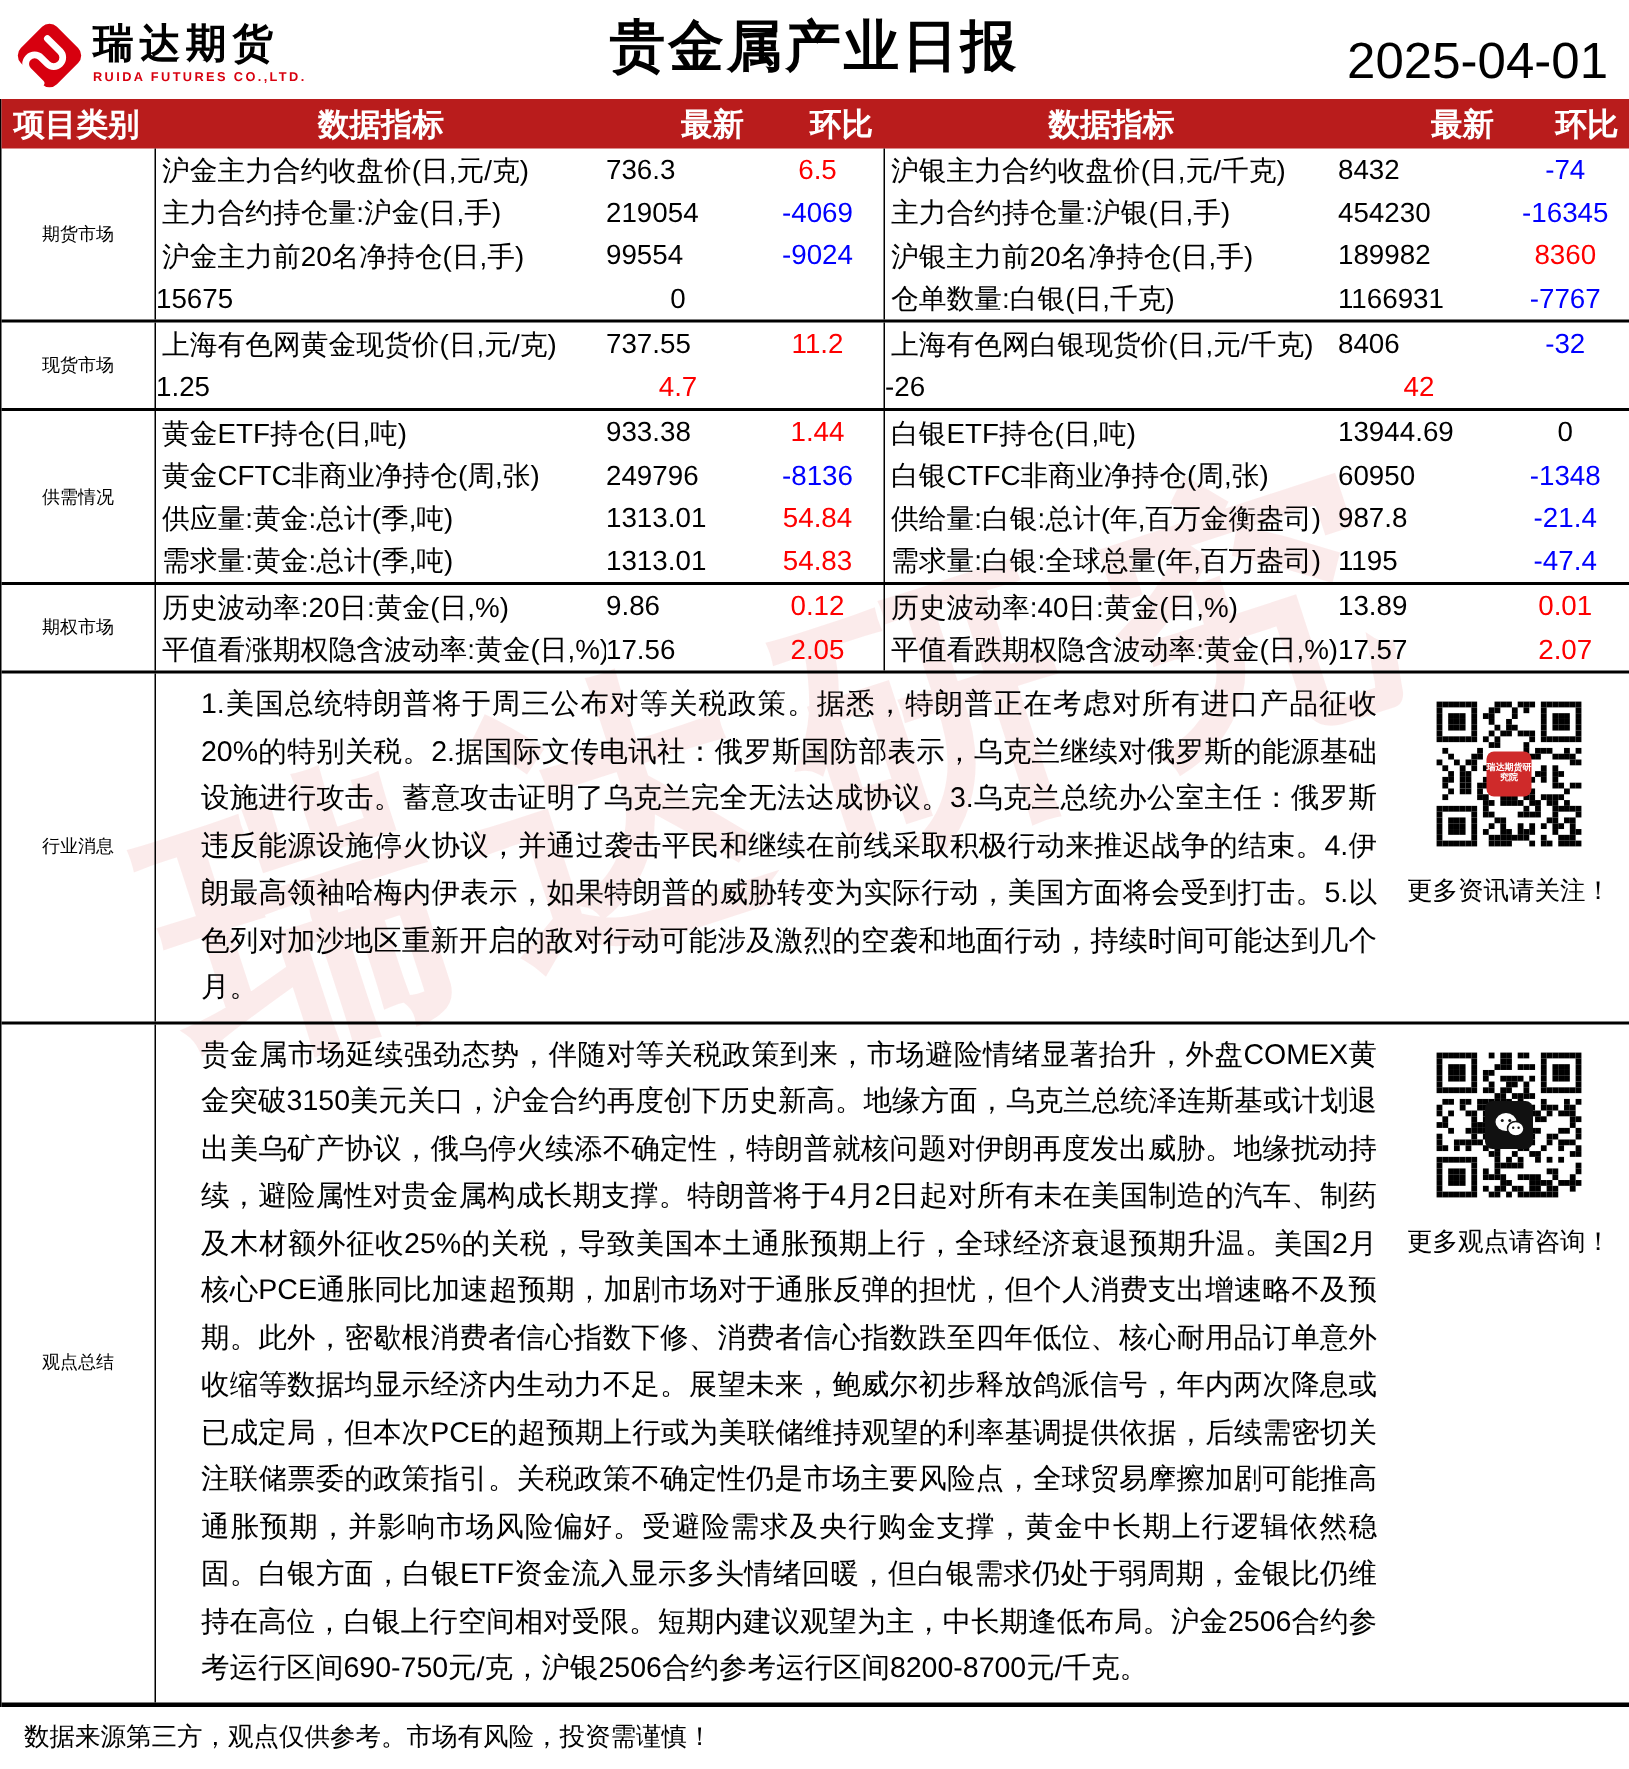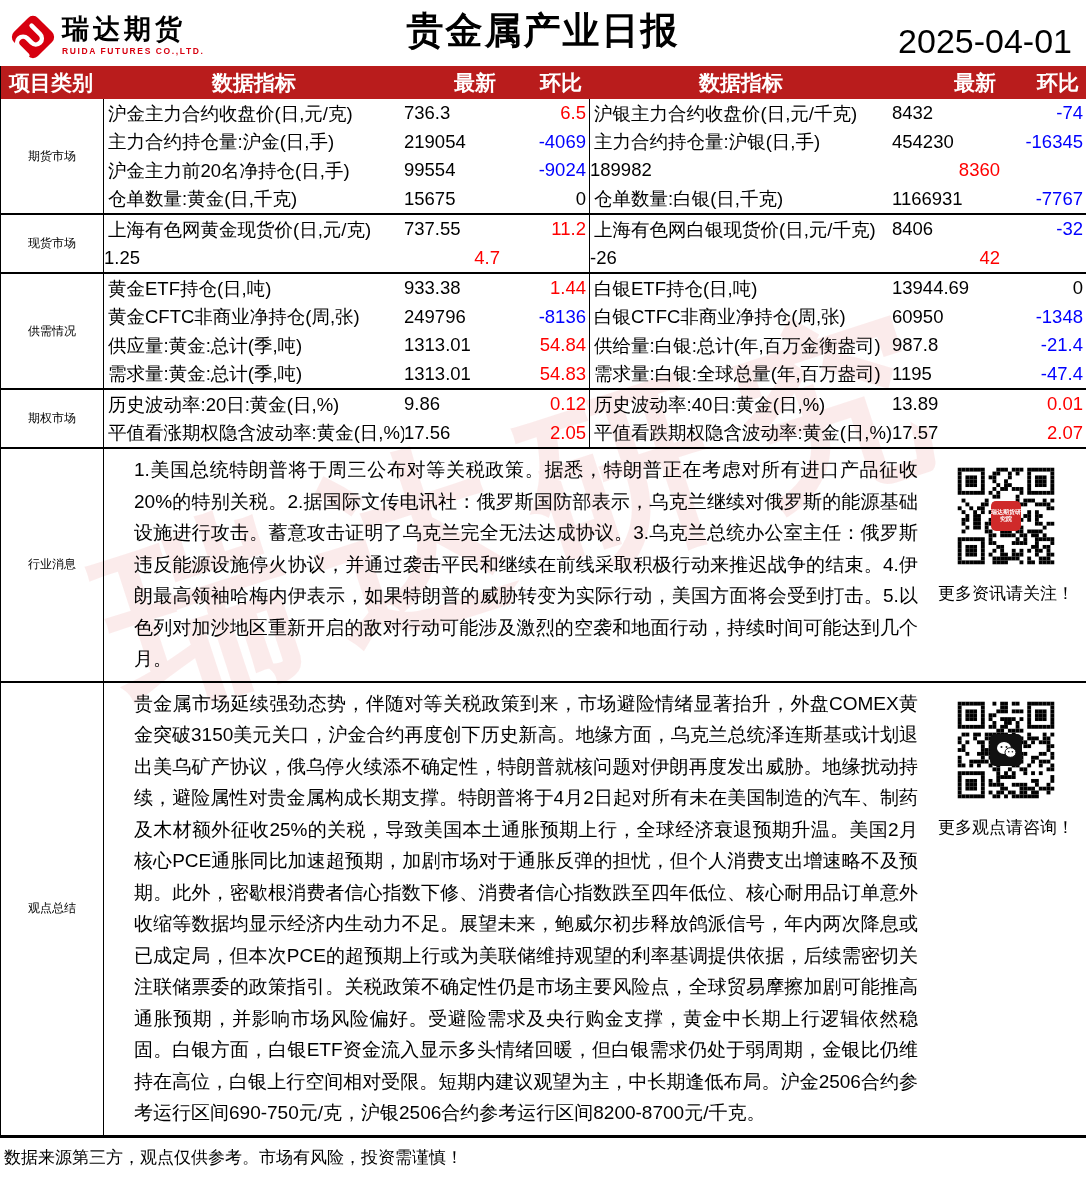--- a/index.html
+++ b/index.html
@@ -26,37 +26,37 @@
   .group{display:grid;grid-template-columns:103px 486px 497px;border-top:2.5px solid #000;}
   .group:first-of-type{border-top:none;}
   .cat-cell{display:flex;align-items:center;justify-content:center;font-size:12px;border-right:1.5px solid #000;}
   .half{display:flex;flex-direction:column;}
   .half.left{border-right:1.5px solid #000;}
   .drow{display:grid;height:28.5px;align-items:center;font-size:18.5px;}
   .half.left .drow{grid-template-columns:300px 100px 86px;}
   .half.right .drow{grid-template-columns:302px 112px 83px;}
   .ind{padding-left:4px;white-space:nowrap;overflow:hidden;}
   .num{padding-right:6px;white-space:nowrap;}
-  .chg{text-align:right;padding-right:4px;white-space:nowrap;}
+  .chg{text-align:center;padding-right:4px;white-space:nowrap;}
   .up{color:#fe0000;} .down{color:#0000fe;} .flat{color:#000;}
   
   .textgroup{display:grid;grid-template-columns:103px 1fr;border-top:2.5px solid #000;}
   .tg-body{display:flex;padding:3px 0 6px 0;margin-left:24px;}
   .tg-text{flex:1;font-size:19px;line-height:31.5px;text-align:justify;padding:2px 8px 0 6px;}
   .qr-col{width:160px;display:flex;flex-direction:column;align-items:center;padding-top:8px;}
   .qr-box{position:relative;width:112px;height:112px;}
   .qr-box svg{display:block;}
   .qr-center{position:absolute;left:50%;top:50%;transform:translate(-50%,-50%);border-radius:5px;
     display:flex;align-items:center;justify-content:center;}
   .qr-center.red{width:30px;height:30px;background:#cf2a2a;color:#fff;font-size:6px;line-height:7px;text-align:center;font-weight:bold;}
   .qr-center.black{width:32px;height:32px;background:#111;}
   .qr-caption{margin-top:10px;font-size:17px;}
   .tbl-bottom{border-top:3px solid #000;}
   
-  .src-note{font-size:17px;padding:8px 0 0 4px;}
+  .src-note{font-size:17px;padding:8px 0 0 16px;}
   .researcher-row{display:flex;align-items:baseline;font-size:19px;margin:26px 0 0 392px;}
   .researcher-row .lbl{font-weight:bold;}
   .researcher-row .name{margin-left:68px;}
   .researcher-row .qual{margin-left:58px;}
   .researcher-row .cert{margin-left:48px;}
   
   .watermark{position:absolute;z-index:1;color:#e98b8b;opacity:0.16;font-weight:bold;pointer-events:none;
     transform:rotate(-18deg);font-size:190px;letter-spacing:30px;white-space:nowrap;left:90px;top:380px;}
 </style>
 </head>
@@ -105,37 +105,37 @@
             <span class="ind">主力合约持仓量:沪金(日,手)</span>
             <span class="num">219054</span>
             <span class="chg down">-4069</span>
           </div>
           <div class="drow">
             <span class="ind">沪金主力前20名净持仓(日,手)</span>
             <span class="num">99554</span>
             <span class="chg down">-9024</span>
           </div>
           <div class="drow">
-            <span class="ind">仓单数量:黄金(日,千克)</span>
             <span class="num">15675</span>
             <span class="chg flat">0</span>
           </div>
         </div>
         <div class="half right">
           <div class="drow">
             <span class="ind">沪银主力合约收盘价(日,元/千克)</span>
             <span class="num">8432</span>
             <span class="chg down">-74</span>
           </div>
           <div class="drow">
             <span class="ind">主力合约持仓量:沪银(日,手)</span>
             <span class="num">454230</span>
             <span class="chg down">-16345</span>
           </div>
           <div class="drow">
+            <span class="ind">沪银主力前20名净持仓(日,手)</span>
             <span class="num">189982</span>
             <span class="chg up">8360</span>
           </div>
           <div class="drow">
             <span class="ind">仓单数量:白银(日,千克)</span>
             <span class="num">1166931</span>
             <span class="chg down">-7767</span>
           </div>
         </div>
       </div>

